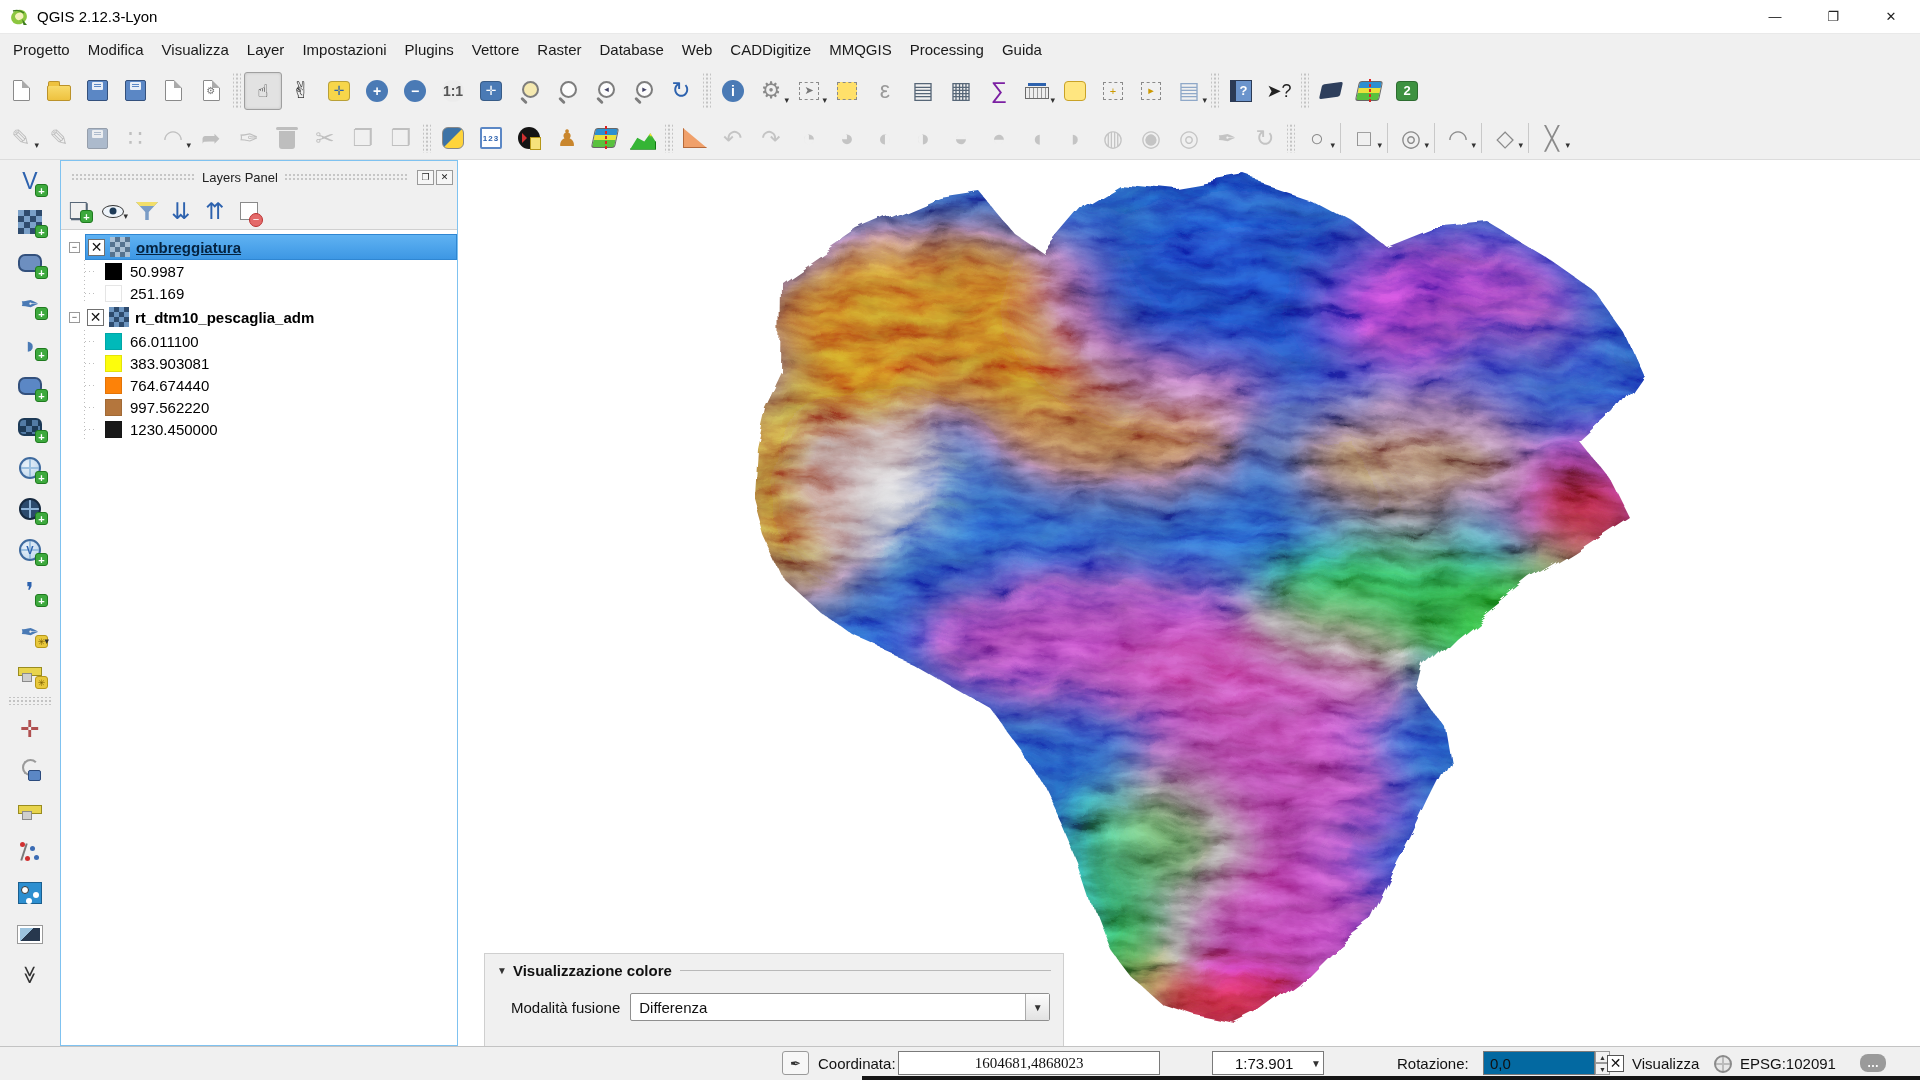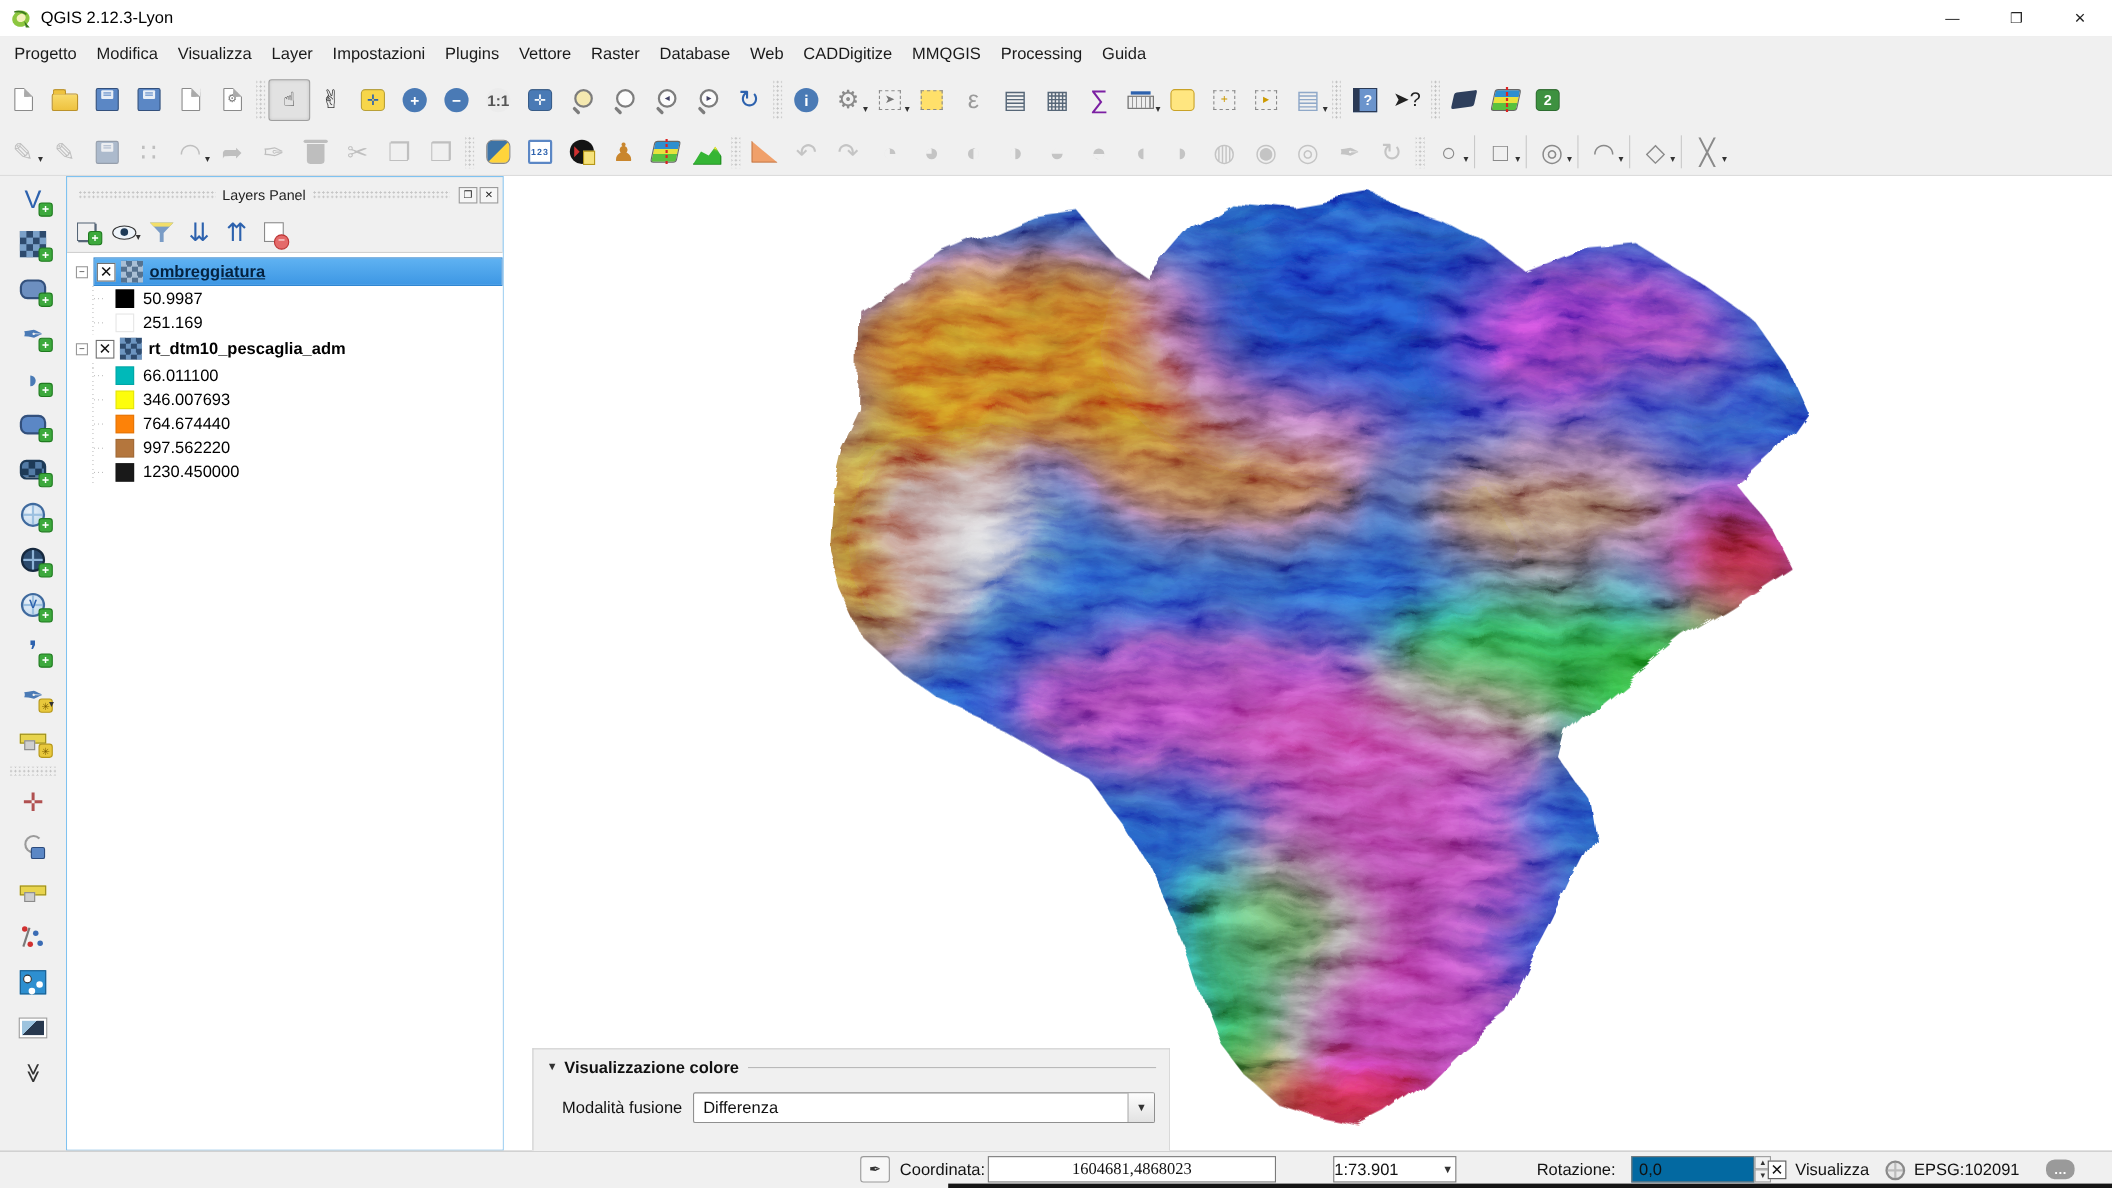--- a/index.html
+++ b/index.html
@@ -212,21 +212,21 @@
   .statusbar { position:absolute; left:0; bottom:0; width:1920px; height:34px; background:#f0f0f0;
     border-top:1px solid #c3c3c3; font-size:15px; color:#111; }
   .sb { position:absolute; top:0; height:100%; display:flex; align-items:center; }
   .sb-iconbtn { left:782px; width:27px; height:24px; top:4px; border:1px solid #9a9a9a; border-radius:3px;
     background:#f7f7f7; justify-content:center; font-size:13px; color:#333; }
   .sb-coordlabel { left:818px; }
   .sb-coordinput { left:898px; width:262px; height:24px; top:4px; background:#fff;
     border:1px solid #7a7a7a; justify-content:center; font-size:15px;font-family:Liberation Serif, serif; }
   .sb-scalelabel { left:1212px; }
   .sb-scalecombo { left:1212px; width:112px; height:24px; top:4px; background:#fff;
-    border:1px solid #7a7a7a; padding-left:0; position:absolute; }
+    border:1px solid #7a7a7a; padding-left:22px; position:absolute; }
   .sb-scalecombo .arrow { position:absolute; right:2px; font-size:10px; color:#333; }
   .sb-rotlabel { left:1397px; }
   .sb-rotspin { left:1483px; width:112px; height:24px; top:4px; background:#0369a1;
     border:1px solid #7a7a7a; padding-left:6px; position:absolute; }
   .spinbtns { position:absolute; right:-16px; top:-1px; display:flex; flex-direction:column; height:24px; }
   .spinbtns div { flex:1; width:15px; border:1px solid #9a9a9a; background:#f2f2f2; font-size:7px;
     display:flex; align-items:center; justify-content:center; color:#333; }
   .sb-renderbox { left:1607px; }
   .sb-cb { width:17px; height:17px; background:#fff; border:1px solid #555; font-weight:bold; font-size:14px;
     line-height:15px; text-align:center; color:#111; }
@@ -676,21 +676,21 @@
           </div>
           <div class="vals">
             <div class="lrow child">
               <span class="guide"></span>
               <span class="sw" style="background: rgb(0, 185, 185);"></span>
               <span class="vlabel">66.011100</span>
             </div>
             <div class="lrow child">
               <span class="guide"></span>
               <span class="sw" style="background: rgb(253, 253, 12);"></span>
-              <span class="vlabel">346.007693</span>
+              <span class="vlabel">383.903081</span>
             </div>
             <div class="lrow child">
               <span class="guide"></span>
               <span class="sw" style="background: rgb(253, 130, 8);"></span>
               <span class="vlabel">764.674440</span>
             </div>
             <div class="lrow child">
               <span class="guide"></span>
               <span class="sw" style="background: rgb(180, 118, 61);"></span>
               <span class="vlabel">997.562220</span>

